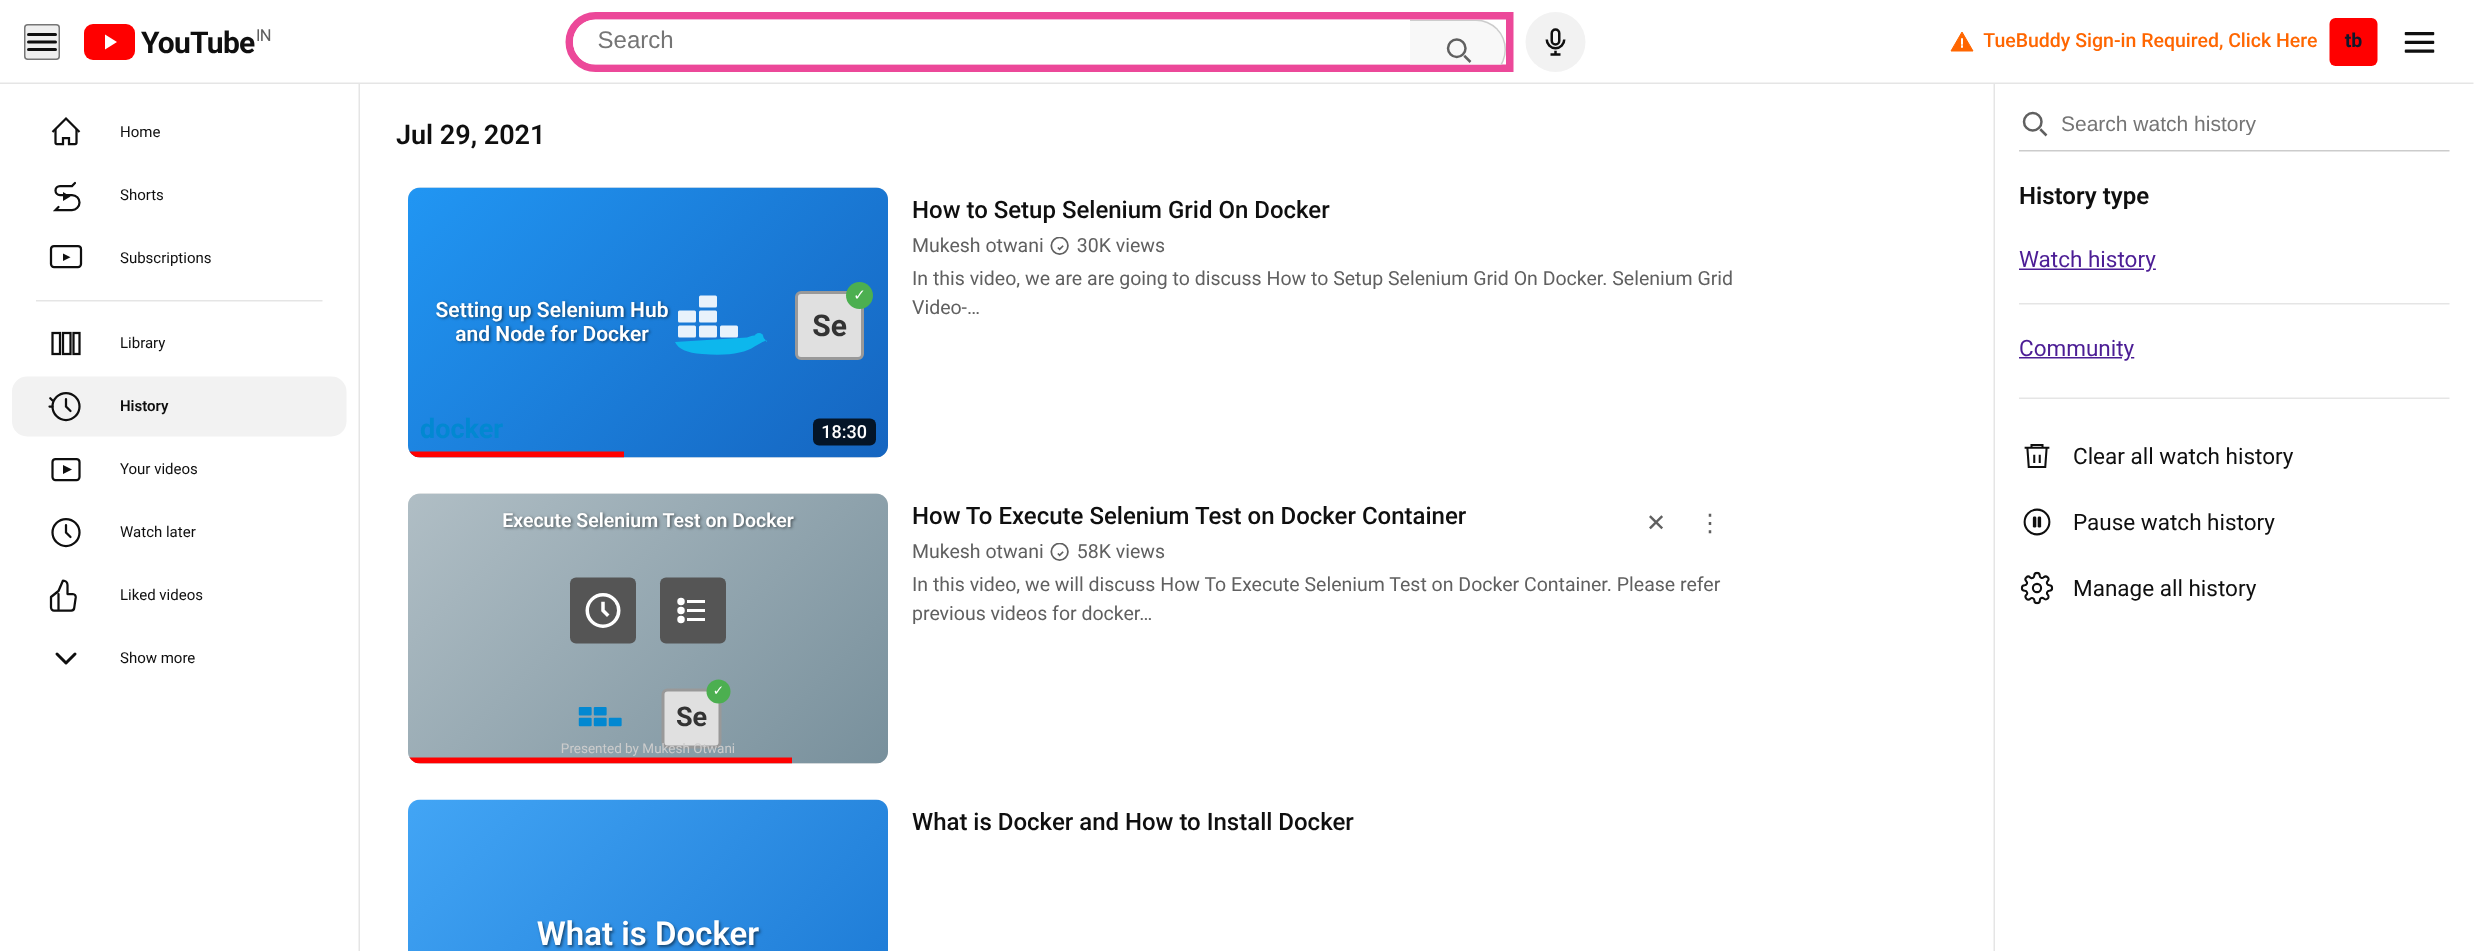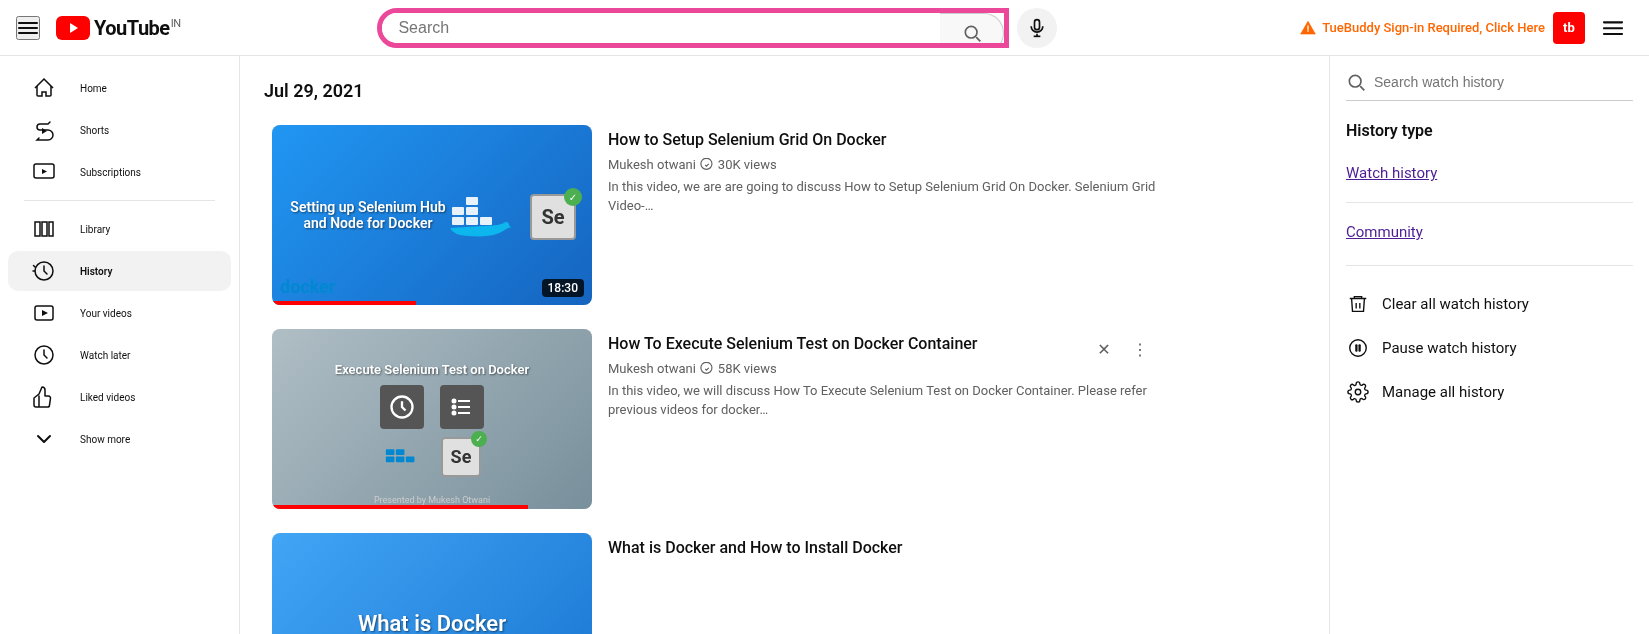--- a/index.html
+++ b/index.html
@@ -18,21 +18,21 @@
     .yt-icon { width: 34px; height: 24px; }
 
     .header-center { flex: 1; display: flex; align-items: center; gap: 8px; max-width: 680px; margin: 0 auto; }
     .search-bar { display: flex; flex: 1; height: 40px; border: 5px solid #ec4899; border-radius: 40px 0 0 40px; overflow: hidden; }
     .search-input { flex: 1; border: none; outline: none; padding: 0 16px; font-size: 16px; color: #0f0f0f; background: #fff; }
     .search-btn { width: 64px; height: 40px; background: #f8f8f8; border: 1px solid #ccc; border-left: none; border-radius: 0 40px 40px 0; cursor: pointer; display: flex; align-items: center; justify-content: center; }
     .mic-btn { width: 40px; height: 40px; border-radius: 50%; background: #f2f2f2; border: none; cursor: pointer; display: flex; align-items: center; justify-content: center; }
 
     .header-right { display: flex; align-items: center; gap: 8px; margin-left: auto; }
     .tubebuddy-alert { display: flex; align-items: center; gap: 6px; color: #ff6600; font-size: 13px; font-weight: 500; cursor: pointer; }
-    .tubebuddy-icon { width: 32px; height: 32px; background: #ff0000; border-radius: 4px; display: flex; align-items: center; justify-content: center; color: #ffffff; font-weight: 700; font-size: 14px; }
+    .tubebuddy-icon { width: 32px; height: 32px; background: #ff0000; border-radius: 4px; display: flex; align-items: center; justify-content: center; color: #0f172a; font-weight: 700; font-size: 14px; }
 
     
     .layout { display: flex; margin-top: 56px; height: calc(634px - 56px); }
 
     
     .sidebar { width: 240px; min-width: 240px; padding: 12px 0; overflow-y: auto; border-right: 1px solid #e5e5e5; }
     .sidebar-item { display: flex; align-items: center; gap: 24px; padding: 0 24px; height: 40px; cursor: pointer; border-radius: 10px; margin: 0 8px 2px; }
     .sidebar-item.active { background: #f2f2f2; font-weight: 600; }
     .sidebar-icon { width: 24px; height: 24px; display: flex; align-items: center; justify-content: center; flex-shrink: 0; }
     .sidebar-label { font-size: 10px; }
@@ -277,21 +277,21 @@
                 <path d="M9 12l2 2 4-4m5.5 0a9.5 9.5 0 11-19 0 9.5 9.5 0 0119 0z" stroke="#606060" stroke-width="2" fill="none"></path>
               </svg>
             <span>30K views</span>
           </div>
           <div class="video-desc">In this video, we are are going to discuss How to Setup Selenium Grid On Docker. Selenium Grid Video-…</div>
         </div>
       </div>
 
       <div class="video-item">
         <div class="thumbnail-wrap">
-          <div class="thumb-2" style="width:100%;height:100%;display:flex;flex-direction:column;align-items:center;justify-content:center;padding:16px;gap:4px;position:relative;">
+          <div class="thumb-2" style="width:100%;height:100%;display:flex;flex-direction:column;align-items:center;justify-content:center;padding:16px;gap:26px;position:relative;">
             <div style="color:#fff;font-size:13px;font-weight:600;text-align:center;text-shadow:1px 1px 2px rgba(0,0,0,0.5);">Execute Selenium Test on Docker</div>
             <div style="display:flex;align-items:center;gap:16px;margin-top:4px;">
 
               <div style="background:#555;border-radius:4px;width:44px;height:44px;display:flex;align-items:center;justify-content:center;">
                 <svg width="28" height="28" viewBox="0 0 24 24" fill="none" stroke="#fff" stroke-width="2">
                     <circle cx="12" cy="12" r="9"></circle>
                     <path d="M12 7v5l3 3"></path>
                   </svg>
               </div>
 

